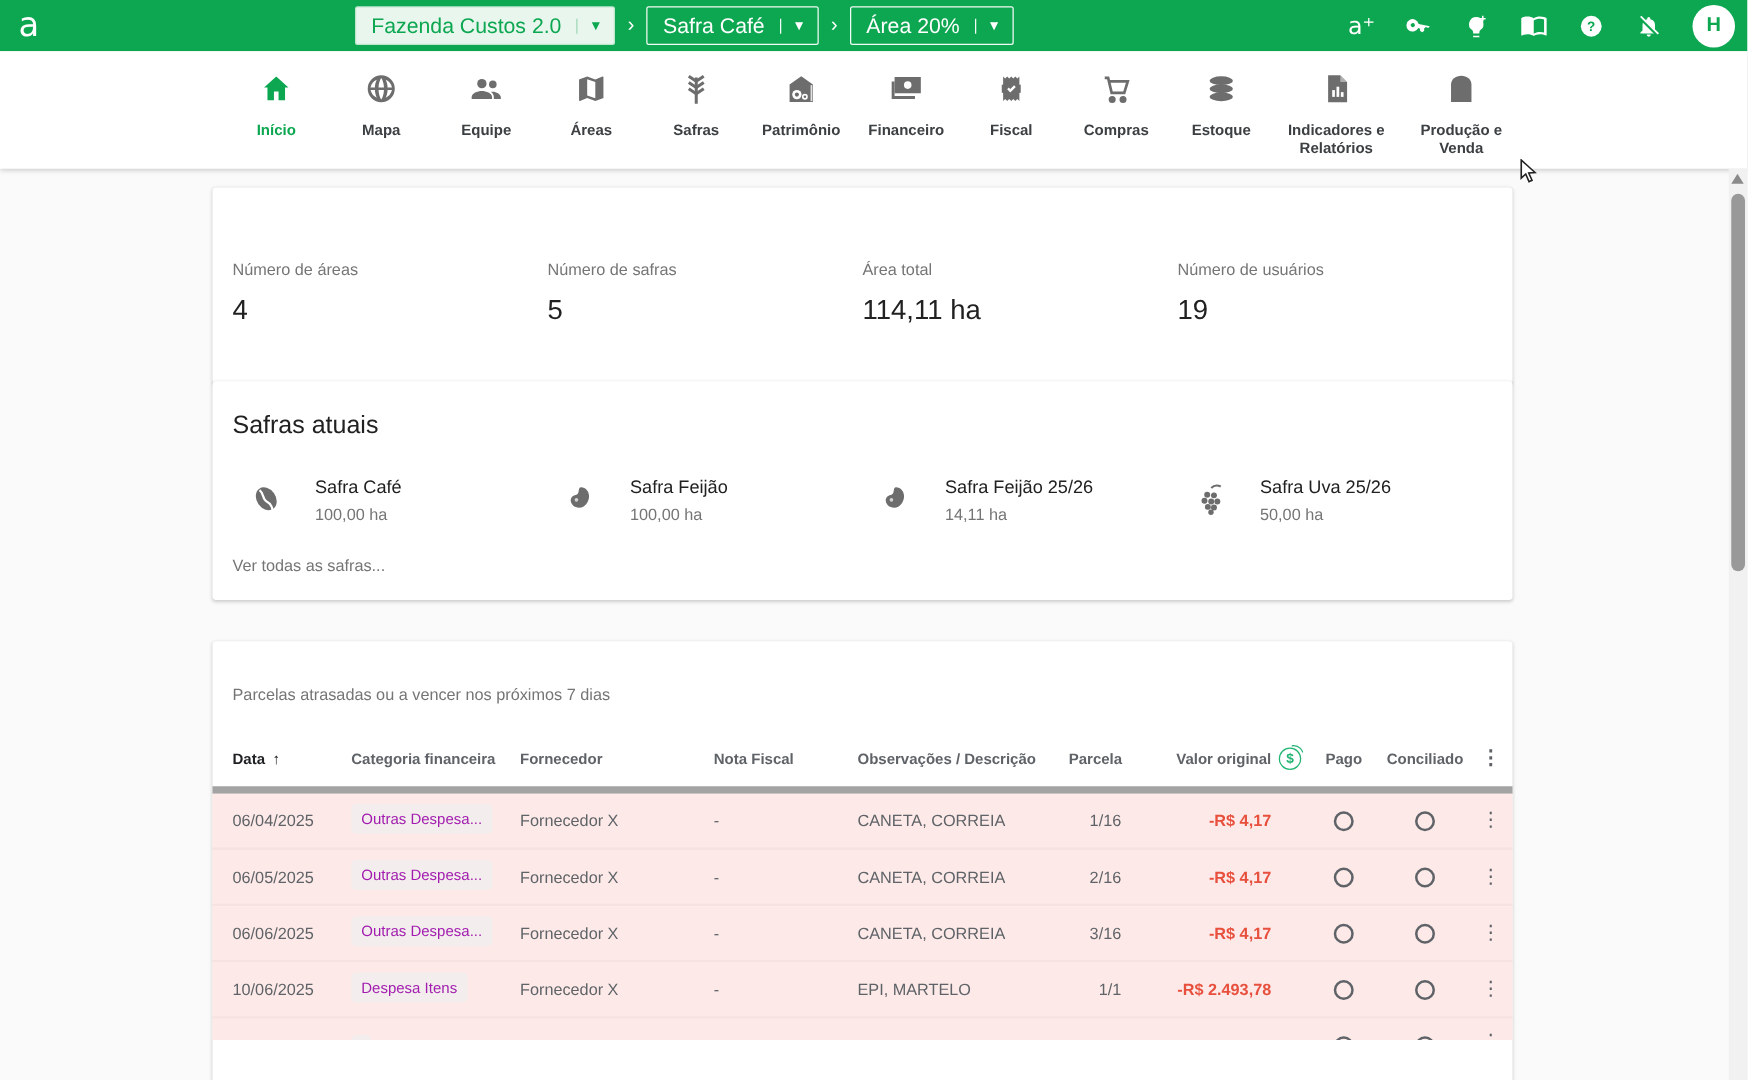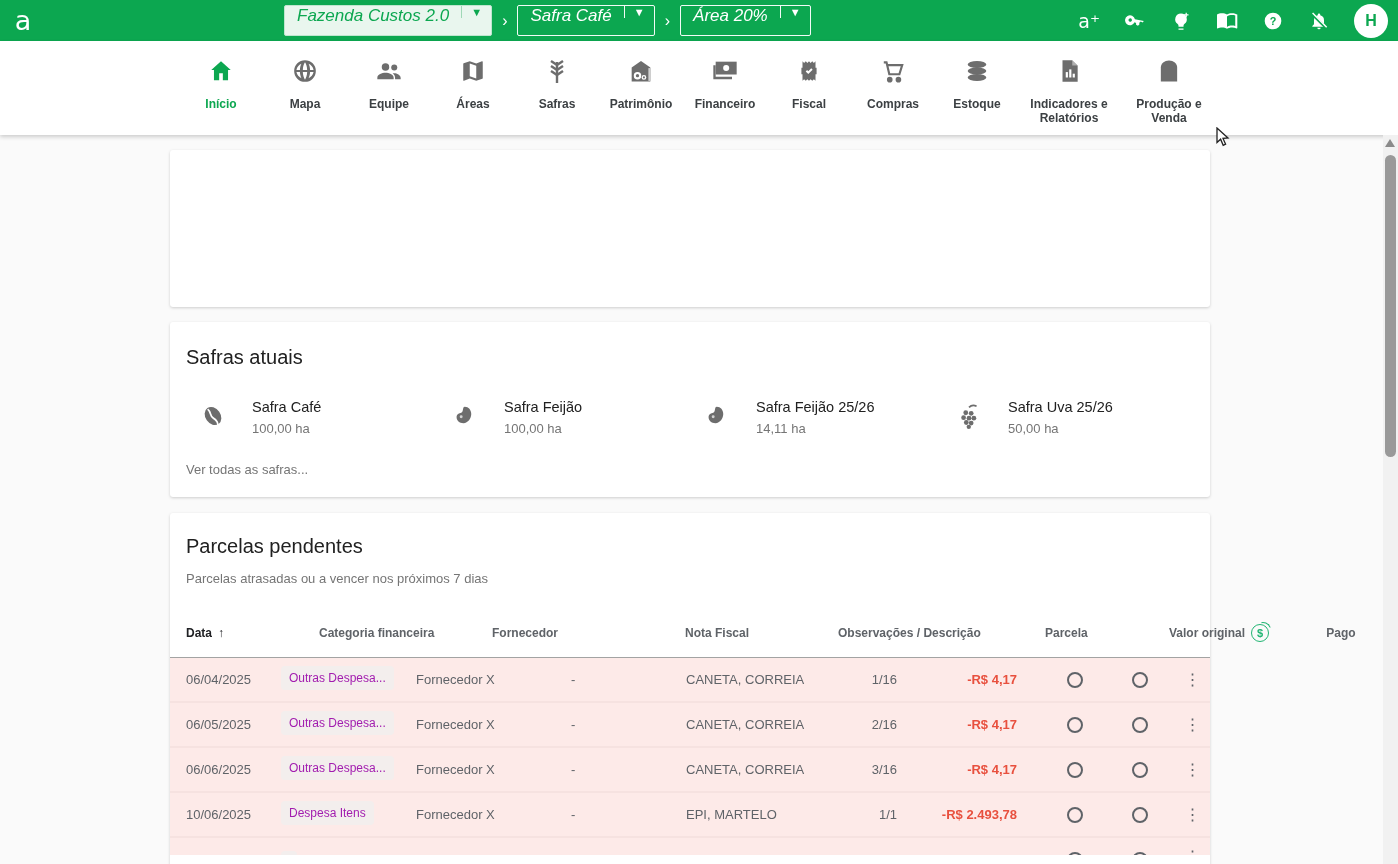--- a/index.html
+++ b/index.html
@@ -2,21 +2,21 @@
 <html><head>
 <meta charset="utf-8">
 <style>
   * { margin:0; padding:0; box-sizing:border-box; }
   html,body { width:1398px; height:864px; overflow:hidden; font-family:"Liberation Sans",sans-serif; background:#fafafa; }
 
   
   .appbar { position:relative; height:41px; background:#0ca750; display:flex; align-items:center; }
   .logo { width:46px; text-align:center; color:#fff; font-size:27px; font-weight:400; line-height:38px; font-family:"DejaVu Sans",sans-serif; }
   .crumbs { display:flex; align-items:center; margin-left:238px; gap:10px; }
-  .dd { display:flex; align-items:flex-start; height:31px; border-radius:2px; cursor:pointer;font-style:italic; }
+  .dd { display:flex; align-items:center; height:31px; border-radius:2px; cursor:pointer; }
   .dd.light { background:#e9f6ee; color:#0ca750; border:1px solid #bfe6cf; }
   .dd.outline { background:transparent; color:#fff; border:1px solid rgba(255,255,255,.95); }
   .dd .dd-label { padding:0 12px; display:flex; align-items:center; font-size:17px; }
   .dd .dd-caret { width:30px; display:flex; align-items:center; justify-content:center; font-size:11px; border-left:1px solid; }
   .dd.light .dd-caret { border-color:#9fd8b6; }
   .dd.outline .dd-caret { border-color:rgba(255,255,255,.95); }
   .crumb-sep { color:#fff; font-size:16px; }
   .appbar-right { position:absolute; right:10px; top:0; height:41px; display:flex; align-items:center; gap:24px; }
   .abicon { color:#fff; display:flex; align-items:center; justify-content:center; width:22px; height:22px; cursor:pointer; }
   .abicon svg { display:block; }
@@ -36,34 +36,34 @@
   .content { position:relative; height:729px; overflow:hidden; background:#fafafa; }
   .card { position:absolute; left:170px; width:1040px; background:#fff; border-radius:3px; box-shadow:0 1px 3px rgba(0,0,0,.18); }
   .card-title { font-size:20px; color:#212121; }
 
   .card-info { top:15px; height:157px; padding:24px 16px 0; }
   .stats { display:flex; margin-top:34px; }
   .stat { flex:1; }
   .stat-label { font-size:13px; color:#757575; }
   .stat-value { margin-top:12px; font-size:22px; color:#212121; }
 
-  .card-safras { top:187px; height:175px; padding:24px 16px 0; }
+  .card-safras { top:170px; height:175px; padding:24px 16px 0; }
   .safra-row { display:flex; margin-top:30px; }
   .safra { flex:1; display:flex; gap:24px; padding-left:14px; }
   .safra .sicon { width:28px; height:28px; color:#6d6d6d; margin-top:4px; }
   .safra-name { font-size:14.5px; color:#212121; }
   .safra-ha { margin-top:6px; font-size:13px; color:#757575; }
   .see-all { margin-top:26px; font-size:13px; color:#757575; cursor:pointer; display:inline-block; }
 
   .card-parcelas { top:378px; height:500px; padding:22px 0 0; }
   .card-parcelas .card-title, .card-parcelas .card-sub { padding:0 16px; }
   .card-sub { margin-top:13px; font-size:13px; color:#757575; }
   .ptable { margin-top:22px; width:100%; }
   .trow { display:grid; grid-template-columns:95px 135px 155px 115px 185px 60px 130px 60px 70px 35px; align-items:center; }
-  .thead { height:50px; border-bottom:1px solid #a3a3a3; font-size:12px; color:#5f6368; font-weight:bold;gap:38px; }
+  .thead { height:50px; border-bottom:6px solid #a3a3a3; font-size:12px; color:#5f6368; font-weight:bold; }
   .th { padding-left:16px; }
   .th.sorted { color:#202124; display:flex; align-items:center; gap:6px; }
   .th.r { text-align:right; padding-left:0; padding-right:18px; }
   .th.c { text-align:center; padding-left:0; }
   .th.valor { display:flex; align-items:center; justify-content:flex-end; gap:6px; padding-right:4px; }
   .coin { width:18px; height:18px; border:1.6px solid #21b573; border-radius:50%; color:#21b573; font-size:11px; font-weight:bold; display:flex; align-items:center; justify-content:center; position:relative; }
   .coin:after { content:""; position:absolute; top:-3px; left:3px; width:14px; height:9px; border:1.6px solid #21b573; border-bottom:none; border-radius:9px 9px 0 0; clip-path:polygon(40% 0,100% 0,100% 60%,40% 60%); }
   .prow { height:45px; background:#fdeae8; border-bottom:2px solid #f6e2e0; font-size:13px; color:#5f6368; cursor:pointer; }
   .prow .cell { padding-left:16px; }
   .cell.r { text-align:right; padding-left:0; padding-right:18px; }
@@ -261,20 +261,38 @@
           <rect x="19.6" y="8" width="1.6" height="13" fill="#fff" opacity=".7"></rect>
         </svg>
       </div>
     <div class="mlabel">Produção e Venda</div>
   </div>
 </div>
 
 <div class="content">
 
   <div class="card card-info">
+    <div class="stats">
+      <div class="stat">
+        <div class="stat-label">Número de áreas</div>
+        <div class="stat-value">4</div>
+      </div>
+      <div class="stat">
+        <div class="stat-label">Número de safras</div>
+        <div class="stat-value">5</div>
+      </div>
+      <div class="stat">
+        <div class="stat-label">Área total</div>
+        <div class="stat-value">114,11 ha</div>
+      </div>
+      <div class="stat">
+        <div class="stat-label">Número de usuários</div>
+        <div class="stat-value">19</div>
+      </div>
+    </div>
   </div>
 
   <div class="card card-safras">
     <div class="card-title">Safras atuais</div>
     <div class="safra-row">
       <div class="safra">
         <span class="sicon"><svg width="26" height="26" viewBox="0 0 24 24" fill="currentColor">
               <ellipse cx="12" cy="12" rx="7" ry="9" transform="rotate(-35 12 12)"></ellipse>
               <path d="M8 5c3 3 1 7 4 9s4 6 3 8" stroke="#fff" stroke-width="1.6" fill="none" transform="rotate(-8 12 12)"></path>
             </svg></span>
@@ -318,21 +336,20 @@
         <span>
           <div class="safra-name">Safra Uva 25/26</div>
           <div class="safra-ha">50,00 ha</div>
         </span>
       </div>
     </div>
     <span class="see-all">Ver todas as safras...</span>
   </div>
 
   <div class="card card-parcelas">
-    <div class="card-title">Parcelas pendentes</div>
     <div class="card-sub">Parcelas atrasadas ou a vencer nos próximos 7 dias</div>
 
     <div class="ptable">
       <div class="trow thead">
         <div class="th sorted">
           <span>Data</span>
           <span>↑</span>
         </div>
         <div class="th">Categoria financeira</div>
         <div class="th">Fornecedor</div>

